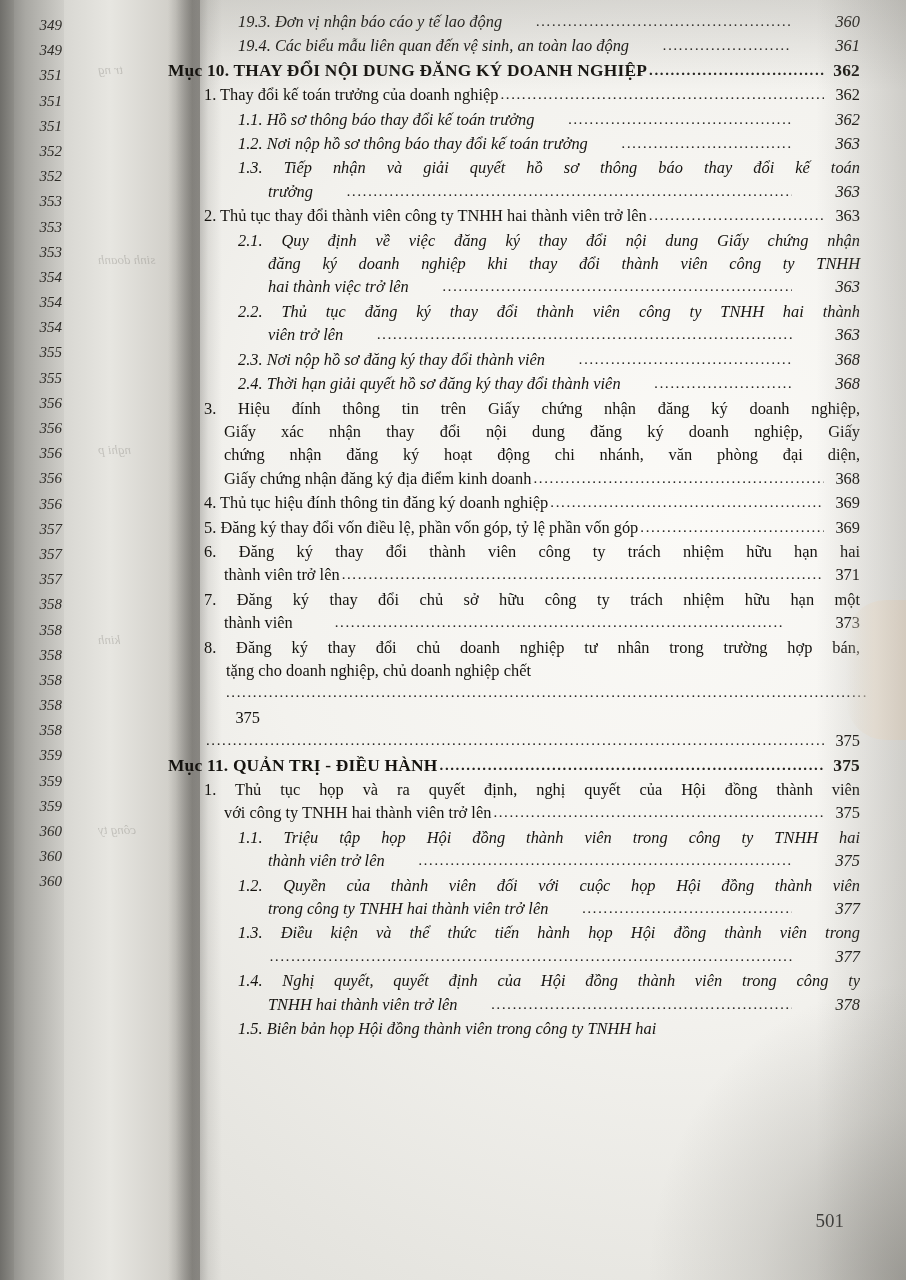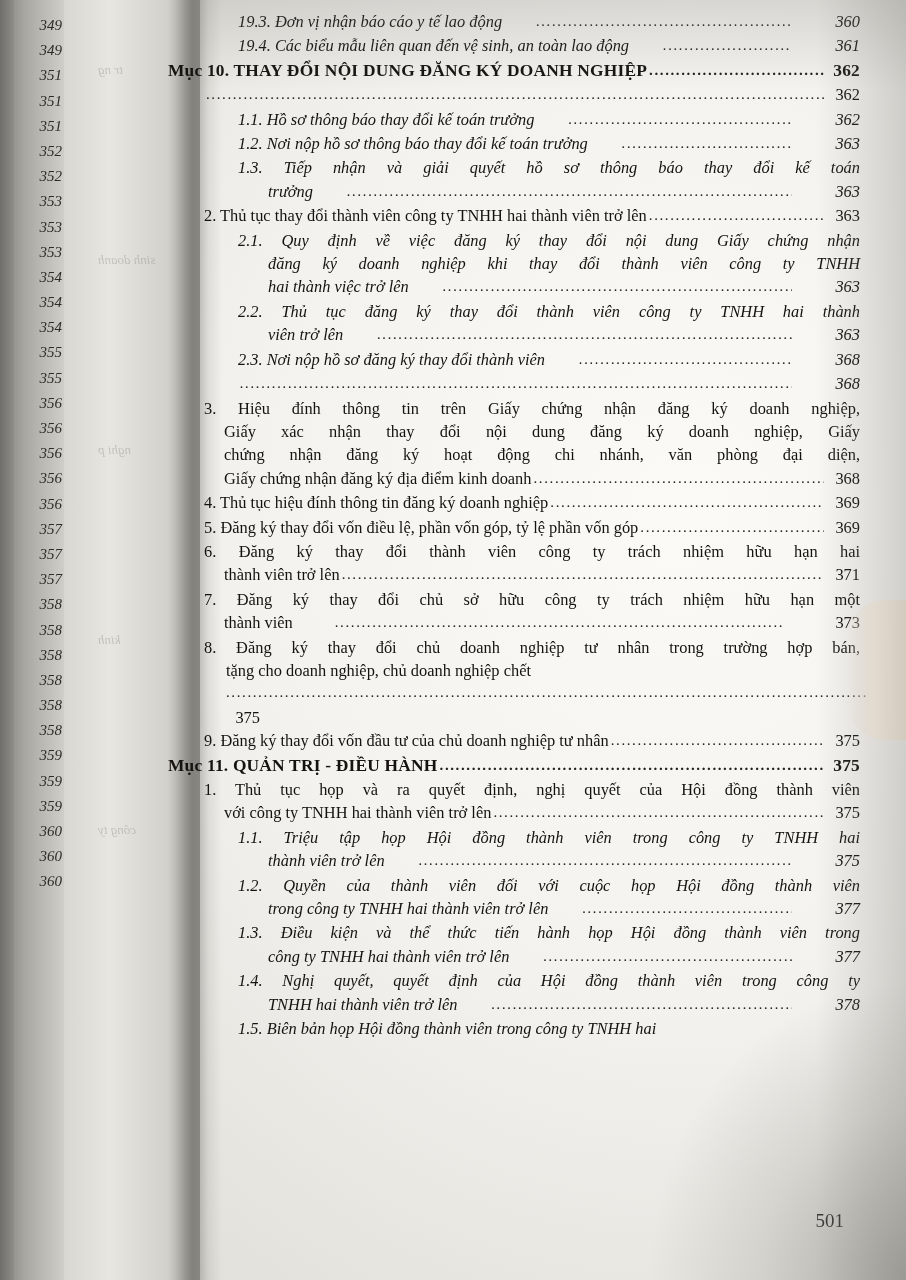--- a/index.html
+++ b/index.html
@@ -253,20 +253,21 @@
       </div>
       <div class="para lvl-sec">
         <div class="row sec-title">
           <span class="txt">Mục 10. THAY ĐỔI NỘI DUNG ĐĂNG KÝ DOANH NGHIỆP</span>
           <span class="dots">........................................................................................................................</span>
           <span class="pg">362</span>
         </div>
       </div>
       <div class="para lvl-1">
         <div class="row ">
+          <span class="txt">1. Thay đổi kế toán trưởng của doanh nghiệp</span>
           <span class="dots">........................................................................................................................</span>
           <span class="pg">362</span>
         </div>
       </div>
       <div class="para lvl-2">
         <div class="row italic">
           <span class="txt">1.1. Hồ sơ thông báo thay đổi kế toán trưởng</span>
           <span class="dots">........................................................................................................................</span>
           <span class="pg">362</span>
         </div>
@@ -312,20 +313,21 @@
       </div>
       <div class="para lvl-2">
         <div class="row italic">
           <span class="txt">2.3. Nơi nộp hồ sơ đăng ký thay đổi thành viên</span>
           <span class="dots">........................................................................................................................</span>
           <span class="pg">368</span>
         </div>
       </div>
       <div class="para lvl-2">
         <div class="row italic">
+          <span class="txt">2.4. Thời hạn giải quyết hồ sơ đăng ký thay đổi thành viên</span>
           <span class="dots">........................................................................................................................</span>
           <span class="pg">368</span>
         </div>
       </div>
       <div class="para lvl-1">
         <div class="wrap  justify" style="margin-left: 0px;">3. Hiệu đính thông tin trên Giấy chứng nhận đăng ký doanh nghiệp,</div>
         <div class="wrap  justify" style="margin-left: 20px;">Giấy xác nhận thay đổi nội dung đăng ký doanh nghiệp, Giấy</div>
         <div class="wrap  justify" style="margin-left: 20px;">chứng nhận đăng ký hoạt động chi nhánh, văn phòng đại diện,</div>
         <div class="row " style="margin-left: 20px;">
           <span class="txt">Giấy chứng nhận đăng ký địa điểm kinh doanh</span>
@@ -366,21 +368,20 @@
       <div class="para lvl-1">
         <div class="wrap  justify" style="margin-left: 0px;">8. Đăng ký thay đổi chủ doanh nghiệp tư nhân trong trường hợp bán,</div>
         <div class="row " style="margin-left: 20px; flex-direction: column;">
           <span class="txt">tặng cho doanh nghiệp, chủ doanh nghiệp chết</span>
           <span class="dots">........................................................................................................................</span>
           <span class="pg">375</span>
         </div>
       </div>
       <div class="para lvl-1">
         <div class="row ">
-          <span class="txt">9. Đăng ký thay đổi vốn đầu tư của chủ doanh nghiệp tư nhân</span>
           <span class="dots">........................................................................................................................</span>
           <span class="pg">375</span>
         </div>
       </div>
       <div class="para lvl-sec">
         <div class="row sec-title">
           <span class="txt">Mục 11. QUẢN TRỊ - ĐIỀU HÀNH</span>
           <span class="dots">........................................................................................................................</span>
           <span class="pg">375</span>
         </div>
@@ -405,21 +406,20 @@
         <div class="wrap italic justify" style="margin-left: 0px;">1.2. Quyền của thành viên đối với cuộc họp Hội đồng thành viên</div>
         <div class="row italic" style="margin-left: 30px; justify-content: center;">
           <span class="txt">trong công ty TNHH hai thành viên trở lên</span>
           <span class="dots">........................................................................................................................</span>
           <span class="pg">377</span>
         </div>
       </div>
       <div class="para lvl-2">
         <div class="wrap italic justify" style="margin-left: 0px;">1.3. Điều kiện và thể thức tiến hành họp Hội đồng thành viên trong</div>
         <div class="row italic" style="margin-left: 30px;">
-          <span class="txt">công ty TNHH hai thành viên trở lên</span>
           <span class="dots">........................................................................................................................</span>
           <span class="pg">377</span>
         </div>
       </div>
       <div class="para lvl-2">
         <div class="wrap italic justify" style="margin-left: 0px;">1.4. Nghị quyết, quyết định của Hội đồng thành viên trong công ty</div>
         <div class="row italic" style="margin-left: 30px; font-style: italic;">
           <span class="txt">TNHH hai thành viên trở lên</span>
           <span class="dots">........................................................................................................................</span>
           <span class="pg">378</span>

